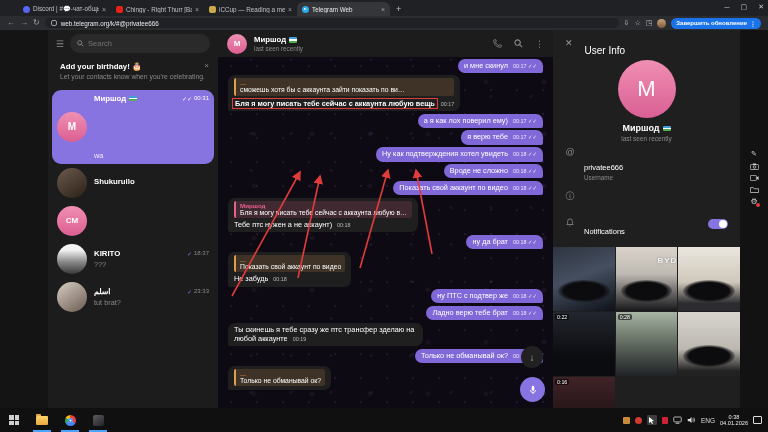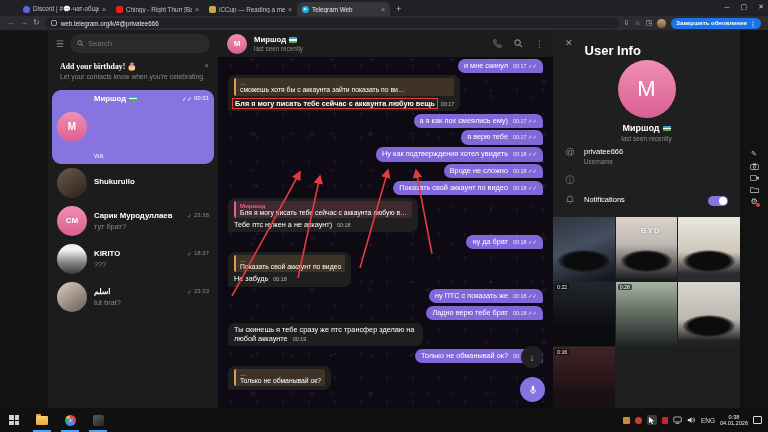--- a/index.html
+++ b/index.html
@@ -38,21 +38,21 @@
     background-size:26px 24px,40px 37px,58px 52px;background-position:0 0,13px 11px,7px 26px;}
   .userinfo{width:187px;background:#1f1f1f;position:relative;overflow:hidden;}
   .rightstrip{width:28px;background:#121212;position:relative;}
 
   
   .cl-top{height:27px;display:flex;align-items:center;gap:6px;padding:0 8px;}
   .burger{color:#8d8d8d;font-size:9px;}
   .searchpill{flex:1;height:19px;background:#2a2a2a;border-radius:10px;display:flex;align-items:center;gap:4px;padding:0 7px;color:#8d8d8d;}
   .searchpill input{background:none;border:none;outline:none;color:#aaa;font-size:7.5px;width:70px;font-family:inherit;}
   .banner{margin:1px 6px 4px;padding:4px 6px;position:relative;}
-  .banner .b-title{color:#fff;font-size:7.8px;font-weight:bold;font-family:Liberation Serif, serif;}
+  .banner .b-title{color:#fff;font-size:7.8px;font-weight:bold;}
   .banner .b-sub{color:#8a8a8a;font-size:6.8px;margin-top:2px;line-height:8.5px;}
   .banner .b-close{position:absolute;top:3px;right:3px;color:#8a8a8a;font-size:8px;}
   .chatitem{display:flex;align-items:center;gap:7px;margin:0 4px;padding:4px 5px;border-radius:9px;}
   .chatitem.sel{background:#8774e1;}
   .cav{width:30px;height:30px;border-radius:50%;flex:none;display:flex;align-items:center;justify-content:center;color:#fff;font-size:10px;font-weight:bold;}
   .cav.pink{background:linear-gradient(#f08fb3,#db5f92);}
   .cav.ph1{background:linear-gradient(145deg,#6b5a4c,#2b2118);}
   .cav.ph2{background:linear-gradient(145deg,#d8cfc4,#6b5a50);}
   .cav.ph3{background:linear-gradient(#f2f2f2 20%,#888 60%,#3a3a3a);}
   .ci-body{flex:1;min-width:0;}
@@ -89,43 +89,43 @@
   .inputrow{position:absolute;left:9px;right:38px;bottom:7px;height:24px;background:#1c1c1c;border-radius:12px;display:flex;align-items:center;gap:5px;padding:0 8px;z-index:9;}
   .inputrow input{flex:1;background:none;border:none;outline:none;color:#ddd;font-size:7.5px;font-family:inherit;}
   .inputrow input::placeholder{color:#7a7a7a;}
   .emoji-ic{width:10px;height:10px;border:1px solid #8a8a8a;border-radius:50%;position:relative;}
   .emoji-ic::after{content:"";position:absolute;left:2px;right:2px;bottom:2px;height:3px;border-bottom:1px solid #8a8a8a;border-radius:50%;}
   .micbtn{position:absolute;right:8px;bottom:6px;width:25px;height:25px;border-radius:50%;background:#8774e1;display:flex;align-items:center;justify-content:center;z-index:9;}
 
   
   .ui-head{height:26px;display:flex;align-items:center;gap:12px;padding:0 12px;}
   .ui-close{color:#9a9a9a;font-size:9px;}
-  .ui-title{color:#fff;font-size:13px;font-weight:bold;margin-top:15px;}
+  .ui-title{color:#fff;font-size:10px;font-weight:normal;margin-top:15px;}
   .ui-avatar{width:58px;height:58px;border-radius:50%;background:linear-gradient(#f08fb3,#d95f93);margin:4px auto 5px;display:flex;align-items:center;justify-content:center;color:#fff;font-size:22px;}
   .ui-name{text-align:center;color:#fff;font-size:9px;font-weight:bold;}
   .ui-status{text-align:center;color:#8a8a8a;font-size:6.5px;margin-top:2px;}
   .ui-row{display:flex;gap:9px;padding:5px 12px;align-items:flex-start;}
   .ui-ic{color:#8a8a8a;font-size:9px;width:10px;flex:none;text-align:center;line-height:10px;}
-  .ui-main{color:#fff;font-size:7.5px;line-height:9.5px;}
+  .ui-main{color:#fff;font-size:7.5px;line-height:9.5px;margin-top:16px;}
   .ui-label{color:#8a8a8a;font-size:6.3px;margin-top:1px;}
   .ui-flex{flex:1;}
   .toggle{width:20px;height:10px;border-radius:5px;background:#8774e1;position:relative;flex:none;margin-top:1px;}
   .toggle::after{content:"";position:absolute;right:1px;top:1px;width:8px;height:8px;border-radius:50%;background:#fff;}
   .mediagrid{display:grid;grid-template-columns:repeat(3,1fr);gap:1px;margin-top:6px;}
   .mcell{height:64px;position:relative;overflow:hidden;}
   .m1{background:linear-gradient(160deg,#2e3440 0%,#454f60 45%,#0e1118 100%);}
   .m2{background:linear-gradient(#d9d3cb 0%,#bfb9b3 42%,#17171a 100%);}
   .m3{background:linear-gradient(#eae6df 0%,#cfc7ba 55%,#2c2c30 88%);}
   .m4{background:linear-gradient(#23262e 0%,#0b0c10 70%);}
   .m5{background:linear-gradient(#a8b4a4 0%,#6d786b 40%,#1f2226 100%);}
   .m6{background:linear-gradient(#d8d5cf 0%,#bcb8b0 58%,#222 92%);}
   .m7{background:linear-gradient(#402327 0%,#1a0f11 80%);}
   .carblob::after{content:"";position:absolute;left:8%;right:8%;bottom:14%;height:34%;background:radial-gradient(ellipse at center,#0c0c0e 55%,rgba(10,10,12,0) 75%);border-radius:50%;}
   .mbadge{position:absolute;top:2px;left:2px;background:rgba(0,0,0,.6);color:#fff;font-size:5.3px;padding:0 2px;border-radius:2px;}
-  .bydtxt{position:absolute;top:9px;left:0;right:0;text-align:left;color:#f5f5f5;font-size:8px;font-weight:bold;letter-spacing:1px;text-shadow:0 0 2px #777;padding-left:25px;}
+  .bydtxt{position:absolute;top:9px;left:0;right:0;text-align:right;color:#f5f5f5;font-size:8px;font-weight:bold;letter-spacing:1px;text-shadow:0 0 2px #777;}
 
   
   .ostack{position:absolute;top:120px;left:0;right:0;display:flex;flex-direction:column;align-items:center;gap:5px;color:#cfcfcf;}
   .oic{font-size:8px;line-height:8px;position:relative;}
   .oic svg{display:block;}
   .reddot{position:absolute;right:-2px;bottom:-1px;width:4px;height:4px;border-radius:50%;background:#e23b3b;}
 
   
   .taskbar{position:absolute;left:0;right:0;bottom:0;height:24px;background:#101010;display:flex;align-items:stretch;z-index:20;}
   .tbtn{width:28px;display:flex;align-items:center;justify-content:center;position:relative;}
@@ -241,30 +241,20 @@
             <span class="ci-meta">
                 <span></span>
               </span>
           </div>
           <div class="ci-prev"></div>
         </div>
       </div>
 
       <div class="chatitem">
         <div class="cav pink" style="font-size:8px;">СМ</div>
-        <div class="ci-body">
-          <div class="ci-line1">
-            <span class="ci-name">Сарик Муродуллаев</span>
-            <span class="ci-meta">
-                <span class="tk">✓</span>
-                <span>23:36</span>
-              </span>
-          </div>
-          <div class="ci-prev">тут брат?</div>
-        </div>
       </div>
 
       <div class="chatitem">
         <div class="cav ph3"></div>
         <div class="ci-body">
           <div class="ci-line1">
             <span class="ci-name">KIRITO</span>
             <span class="ci-meta">
                 <span class="tk">✓</span>
                 <span>18:37</span>
@@ -313,21 +303,21 @@
         <div class="msg out"><span>и мне скинул</span><span class="meta"><span>00:17</span> <span>✓✓</span></span></div>
 
         <div class="msg in" style="max-width:80%">
           <div class="quote">
             <span class="q-name">…</span>
             <span class="q-text">сможешь хотя бы с аккаунта зайти показать по видео для подтвер...</span>
           </div>
           <span class="hl"><span>Бля я могу писать тебе сейчас с аккаунта любую вещь</span></span><span class="meta"><span>00:17</span></span>
         </div>
 
-        <div class="msg out"><span>а я как лох смеялись ему)</span><span class="meta"><span>00:17</span> <span>✓✓</span></span></div>
+        <div class="msg out"><span>а я как лох поверил ему)</span><span class="meta"><span>00:17</span> <span>✓✓</span></span></div>
         <div class="msg out"><span>я верю тебе</span><span class="meta"><span>00:17</span> <span>✓✓</span></span></div>
         <div class="msg out"><span>Ну как подтверждения хотел увидеть</span><span class="meta"><span>00:18</span> <span>✓✓</span></span></div>
         <div class="msg out"><span>Вроде не сложно</span><span class="meta"><span>00:18</span> <span>✓✓</span></span></div>
         <div class="msg out"><span>Показать свой аккаунт по видео</span><span class="meta"><span>00:18</span> <span>✓✓</span></span></div>
 
         <div class="msg in">
           <div class="quote pink">
             <span class="q-name">Миршод</span>
             <span class="q-text">Бля я могу писать тебе сейчас с аккаунта любую вещь</span>
           </div>
@@ -337,21 +327,21 @@
         <div class="msg out"><span>ну да брат</span><span class="meta"><span>00:18</span> <span>✓✓</span></span></div>
 
         <div class="msg in">
           <div class="quote">
             <span class="q-name">…</span>
             <span class="q-text">Показать свой аккаунт по видео</span>
           </div>
           <span>Не забудь</span><span class="meta"><span>00:18</span></span>
         </div>
 
-        <div class="msg out"><span>ну ПТС с показать же</span><span class="meta"><span>00:18</span> <span>✓✓</span></span></div>
+        <div class="msg out"><span>ну ПТС с подтвер же</span><span class="meta"><span>00:18</span> <span>✓✓</span></span></div>
         <div class="msg out"><span>Ладно верю тебе брат</span><span class="meta"><span>00:18</span> <span>✓✓</span></span></div>
 
         <div class="msg in" style="max-width:62%"><span>Ты скинешь я тебе сразу же птс трансфер зделаю на любой аккаунте</span><span class="meta"><span>00:19</span></span></div>
 
         <div class="msg out"><span>Только не обманывай ок?</span><span class="meta"><span>00:19</span> <span>✓✓</span></span></div>
 
         <div class="msg in">
           <div class="quote">
             <span class="q-name">…</span>
             <span class="q-text">Только не обманывай ок?</span>

